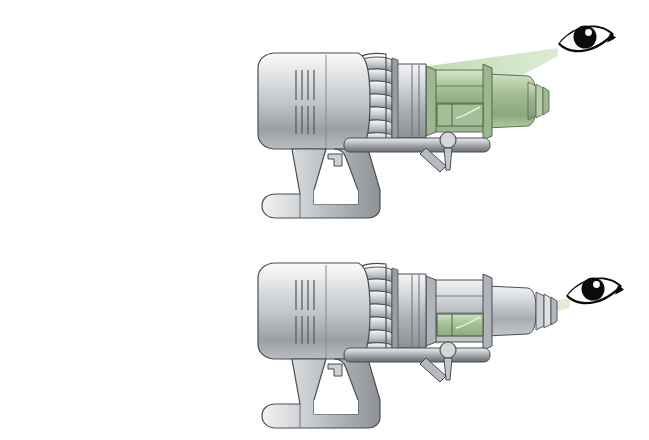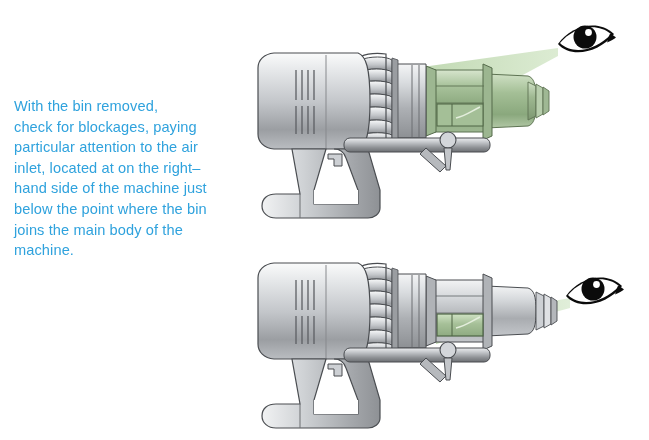--- a/index.html
+++ b/index.html
@@ -53,28 +53,20 @@
     display: block;
     width: 100%;
     height: 100%;
   }
 </style>
 </head>
 <body>
 
 <div id="stage">
 
-  <div id="instruction">With the bin removed,
-check for blockages, paying
-particular attention to the air
-inlet, located at on the right–
-hand side of the machine just
-below the point where the bin
-joins the main body of the
-machine.</div>
 
   <div class="vac-figure" id="figure-top">
     <svg viewBox="0 0 409 220" xmlns="http://www.w3.org/2000/svg">
       <defs>
         <linearGradient id="bodyG1" x1="0" y1="0" x2="0" y2="1">
           <stop offset="0%" stop-color="#fafbfb"></stop>
           <stop offset="18%" stop-color="#e6e8ea"></stop>
           <stop offset="52%" stop-color="#c2c5c9"></stop>
           <stop offset="80%" stop-color="#9b9ea2"></stop>
           <stop offset="100%" stop-color="#babdc1"></stop>

